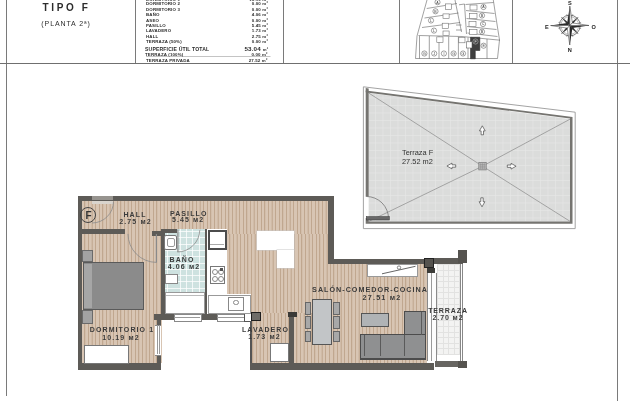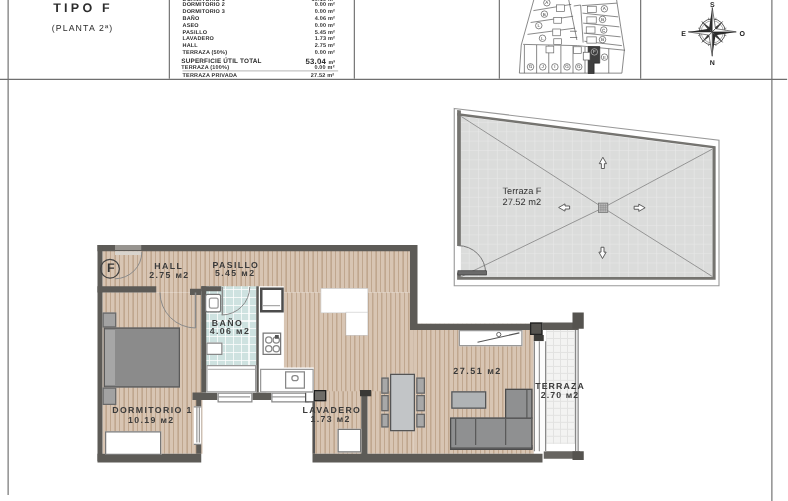--- a/index.html
+++ b/index.html
@@ -330,20 +330,21 @@
 
   <div class="lbl" style="left:182px;top:259px;font-size:7px;letter-spacing:1.1px;">BAÑO</div>
   <div class="lbl" style="left:184px;top:265.7px;font-size:7px;letter-spacing:1.1px;">4.06 м2</div>
 
   <div class="lbl" style="left:122px;top:329px;font-size:7px;letter-spacing:1.1px;">DORMITORIO 1</div>
   <div class="lbl" style="left:121px;top:337px;font-size:7px;letter-spacing:1.1px;">10.19 м2</div>
 
   <div class="lbl" style="left:265.5px;top:329px;font-size:7px;letter-spacing:1.1px;">LAVADERO</div>
   <div class="lbl" style="left:264.5px;top:336px;font-size:7px;letter-spacing:1.1px;">1.73 м2</div>
 
+  <div class="lbl" style="left:370px;top:289.3px;font-size:7.2px;letter-spacing:1px;">SALÓN-COMEDOR-COCINA</div>
   <div class="lbl" style="left:370px;top:296.8px;font-size:7.2px;letter-spacing:1.2px;padding-left:24px;">27.51 м2</div>
 
   <div class="lbl" style="left:448px;top:309.5px;font-size:7px;letter-spacing:0.9px;">TERRAZA</div>
   <div class="lbl" style="left:448px;top:316.8px;font-size:7px;letter-spacing:0.9px;">2.70 м2</div>
 
   <svg class="abs" style="left:0;top:0;" width="630" height="401" viewBox="0 0 630 401">
 
     <path d="M363.4,86.8 L575.2,112.2 L575.2,228.6 L363.4,228.6 Z" fill="none" stroke="#999" stroke-width="0.9"></path>
 
     <path d="M368.7,93 L570,119 L570,221.5 L368.7,221.5 Z" fill="#dbdcdb" stroke="none"></path>

